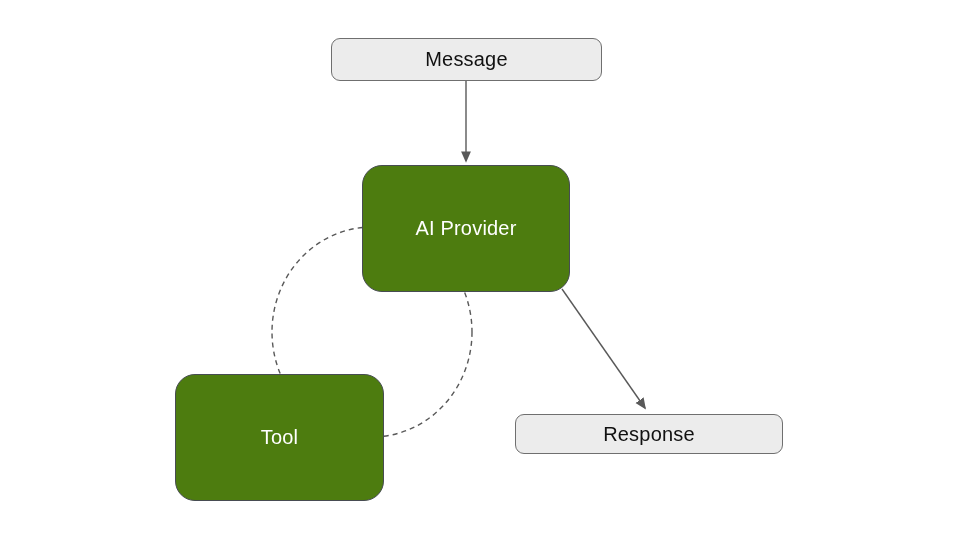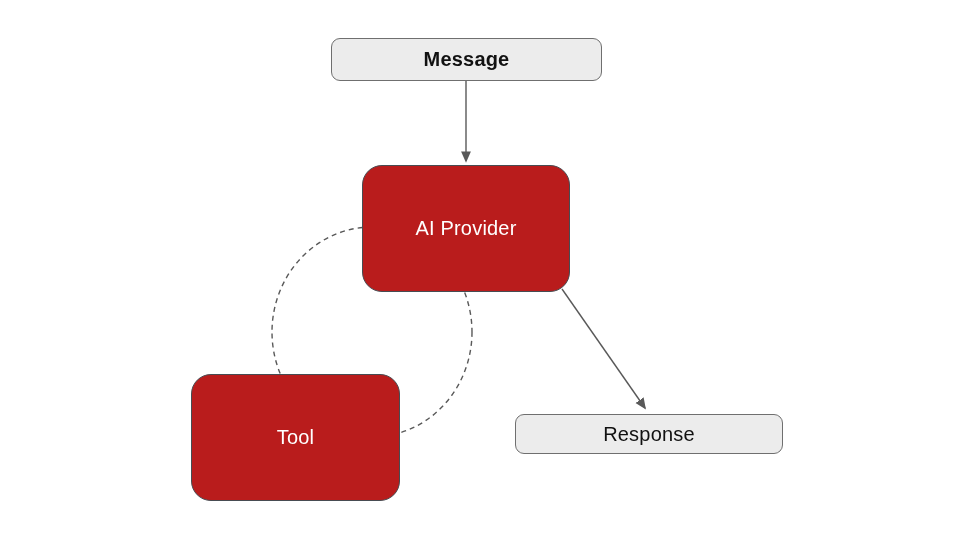--- a/index.html
+++ b/index.html
@@ -43,28 +43,28 @@
     letter-spacing: 0.2px;
     white-space: nowrap;
   }
   .node.light {
     background: #ececec;
     border: 1.5px solid #6f6f6f;
     border-radius: 9px;
     color: #111111;
   }
   .node.blue {
-    background: #b91c1c;
+    background: #4d7c0f;
     border: 1.5px solid #474c52;
     border-radius: 20px;
     color: #ffffff;
   }
-  #node-message   { left: 331px; top: 38px;  width: 271px; height: 43px; font-weight: bold;  }
+  #node-message   { left: 331px; top: 38px;  width: 271px; height: 43px;  }
   #node-provider  { left: 362px; top: 165px; width: 208px; height: 127px; }
-  #node-tool      { left: 191px; top: 374px; width: 209px; height: 127px; }
+  #node-tool      { left: 175px; top: 374px; width: 209px; height: 127px; }
   #node-response  { left: 515px; top: 414px; width: 268px; height: 40px;  }
 </style>
 </head>
 <body>
 
 <div id="canvas">
 
   <svg id="edge-layer" viewBox="0 0 960 540" xmlns="http://www.w3.org/2000/svg">
     <defs>
       <marker id="arrow" viewBox="0 0 10 10" refX="8.5" refY="5" markerWidth="8" markerHeight="8" orient="auto-start-reverse">

